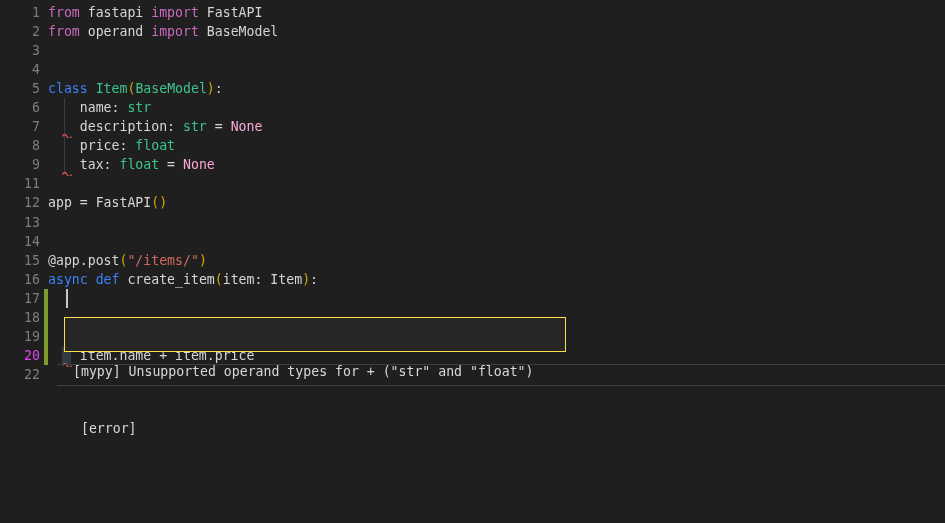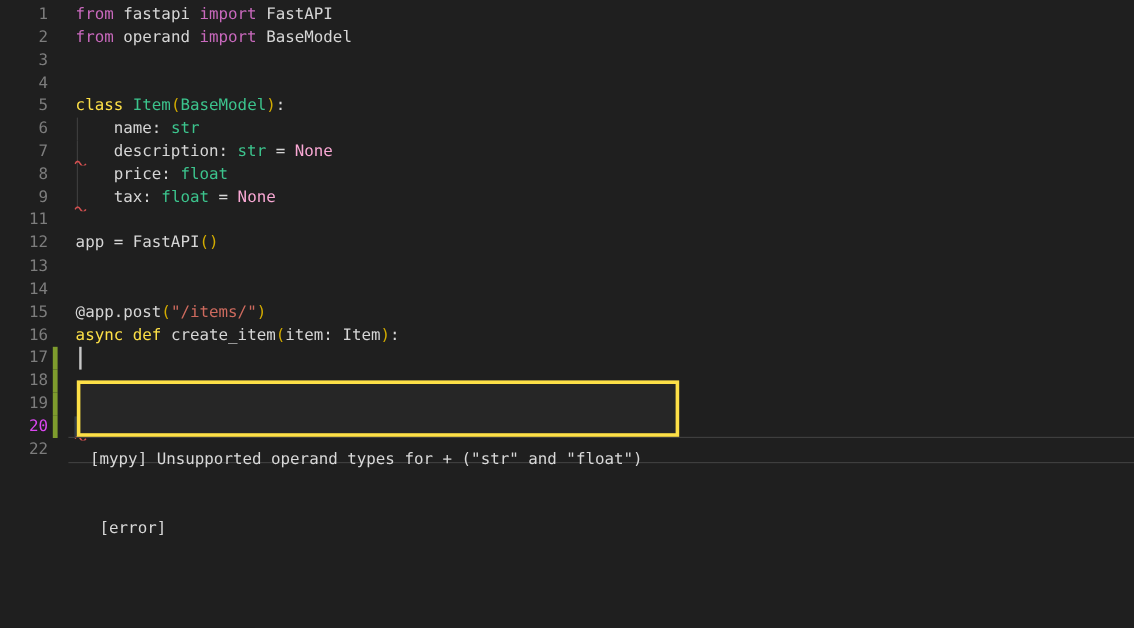--- a/index.html
+++ b/index.html
@@ -8,40 +8,40 @@
     background:#1f1f1f;
     font-family:"DejaVu Sans Mono", monospace;
     font-size:13.2px;color:#d6d6d6;
   }
   .rows{position:absolute;left:0;top:3px;width:100%;}
   .row{position:relative;display:flex;align-items:center;height:19.05px;white-space:pre;}
   .num{display:inline-block;width:40px;flex:0 0 40px;text-align:right;color:#7d7d7d;user-select:none;}
   .row.active .num{color:#d946ef;}
   .barslot{display:inline-block;width:4px;flex:0 0 4px;margin-left:4px;height:100%;}
   .row.haschange .barslot{background:#7e9c2d;}
-  .code{margin-left:15px;white-space:pre;}
+  .code{white-space:pre;}
   
   .tk-pl{color:#d6d6d6;}
   .tk-kw{color:#c969bd;}   
-  .tk-kw2{color:#fde047;}  
+  .tk-kw2{color:#3b82f6;}  
   .tk-ty{color:#3cc48d;}   
   .tk-co{color:#f9a8d4;}   
   .tk-st{color:#cd6a5e;}   
   .tk-br{color:#d2ab00;}   
   
   .indent-guide{position:absolute;left:64px;top:0;bottom:0;width:1px;background:#3c3c3c;}
   .cursor{position:absolute;left:66px;top:0;width:1.5px;height:100%;background:#c8c8c8;}
   .dimbox{position:absolute;left:62px;top:1px;width:9px;height:17px;background:rgba(86,119,150,0.32);}
   .undercurl{position:absolute;left:62px;bottom:-2px;width:12px;height:6px;}
   .cur-line{position:absolute;left:57px;right:0;top:364px;height:19.5px;
     border-top:1px solid #3e3e3e;border-bottom:1px solid #3e3e3e;pointer-events:none;z-index:1;}
   .tooltip{
-    position:absolute;left:64px;top:317px;width:502px;height:47px;box-sizing:border-box;
-    background:#262626;border:3px solid #fde047;color:#d8d8d8;
-    padding:16px 8px;line-height:19px;white-space:pre;z-index:5;
+    position:absolute;left:64px;top:317px;width:502px;height:35px;box-sizing:border-box;
+    background:#262626;border:1px solid #fde047;color:#d8d8d8;
+    padding:6px 8px;line-height:19px;white-space:pre;z-index:5;
   }
 </style>
 </head>
 <body>
 
 <div class="screen">
   <div class="rows">
       <div class="row"><span class="num">1</span><span class="barslot"></span><span class="code"><span class="tk-kw">from</span><span class="tk-pl"> fastapi </span><span class="tk-kw">import</span><span class="tk-pl"> FastAPI</span></span></div>
       <div class="row"><span class="num">2</span><span class="barslot"></span><span class="code"><span class="tk-kw">from</span><span class="tk-pl"> operand </span><span class="tk-kw">import</span><span class="tk-pl"> BaseModel</span></span></div>
       <div class="row"><span class="num">3</span><span class="barslot"></span><span class="code"></span></div>

